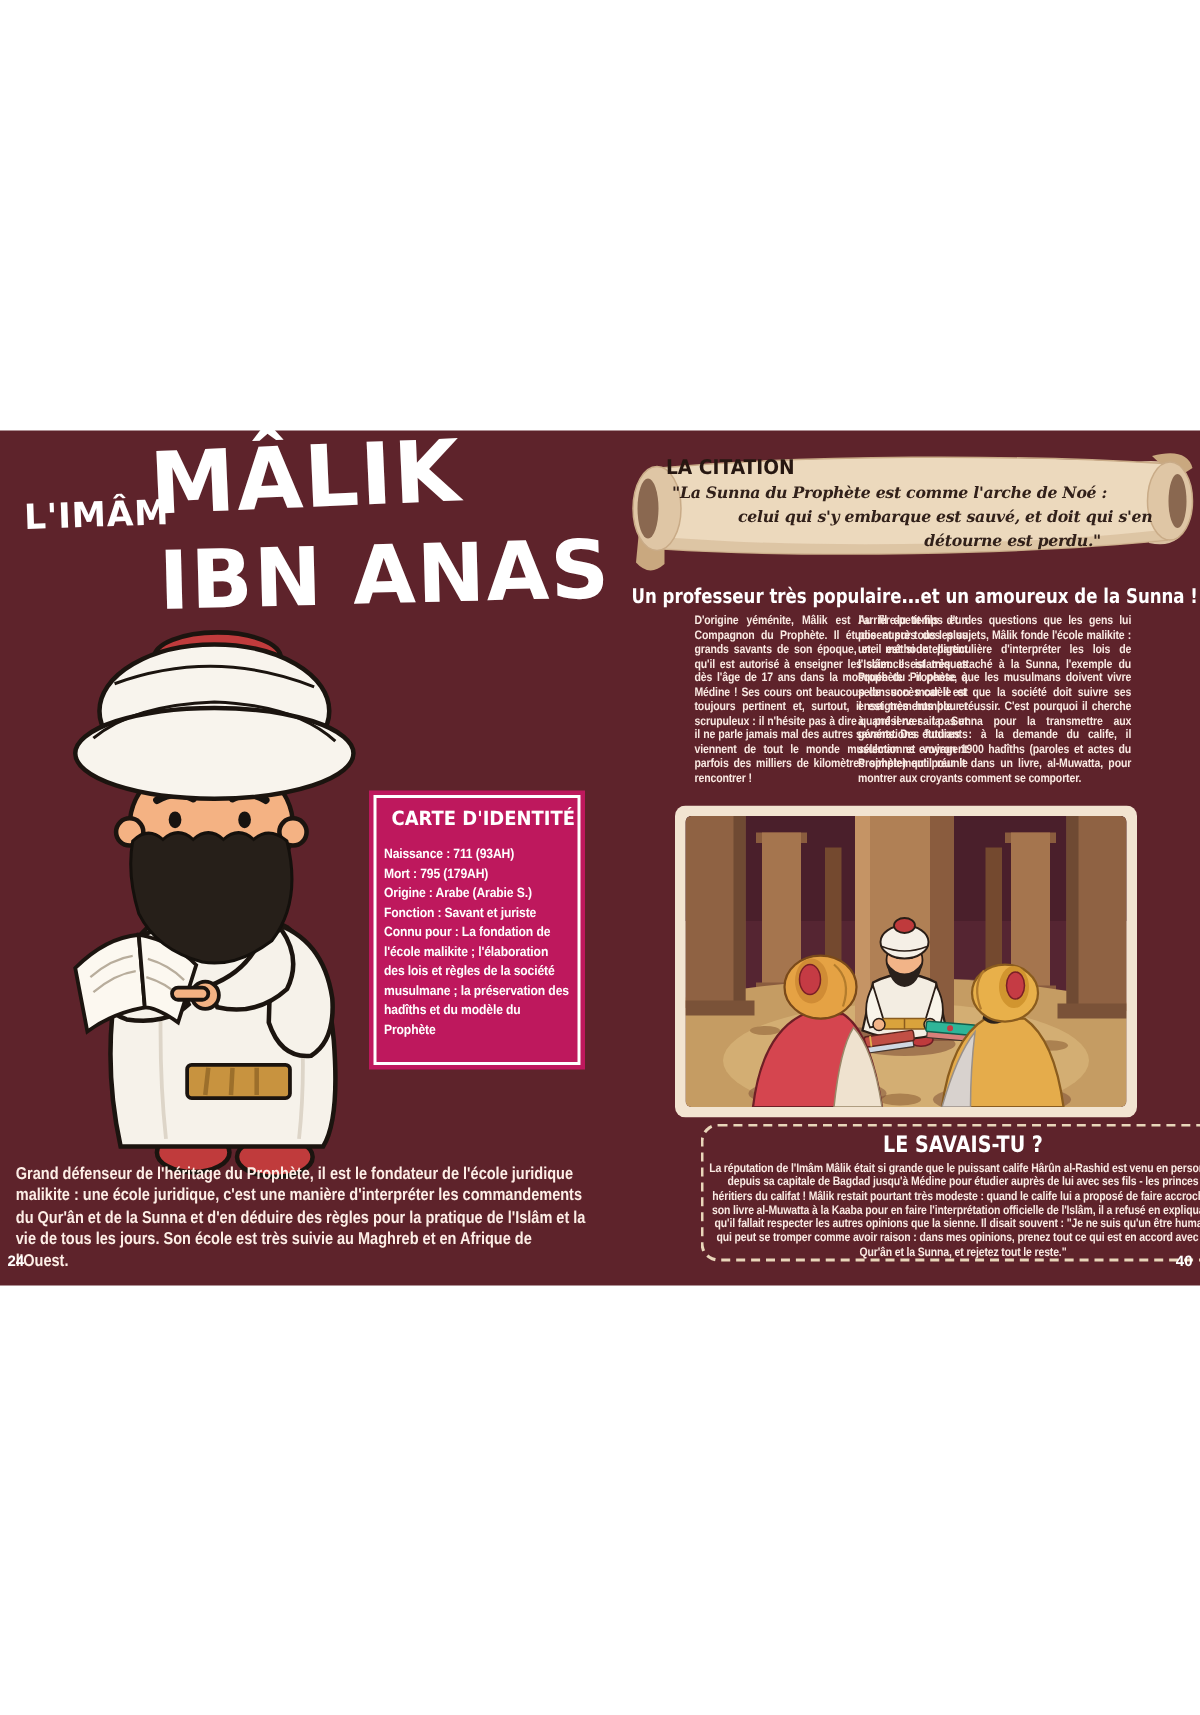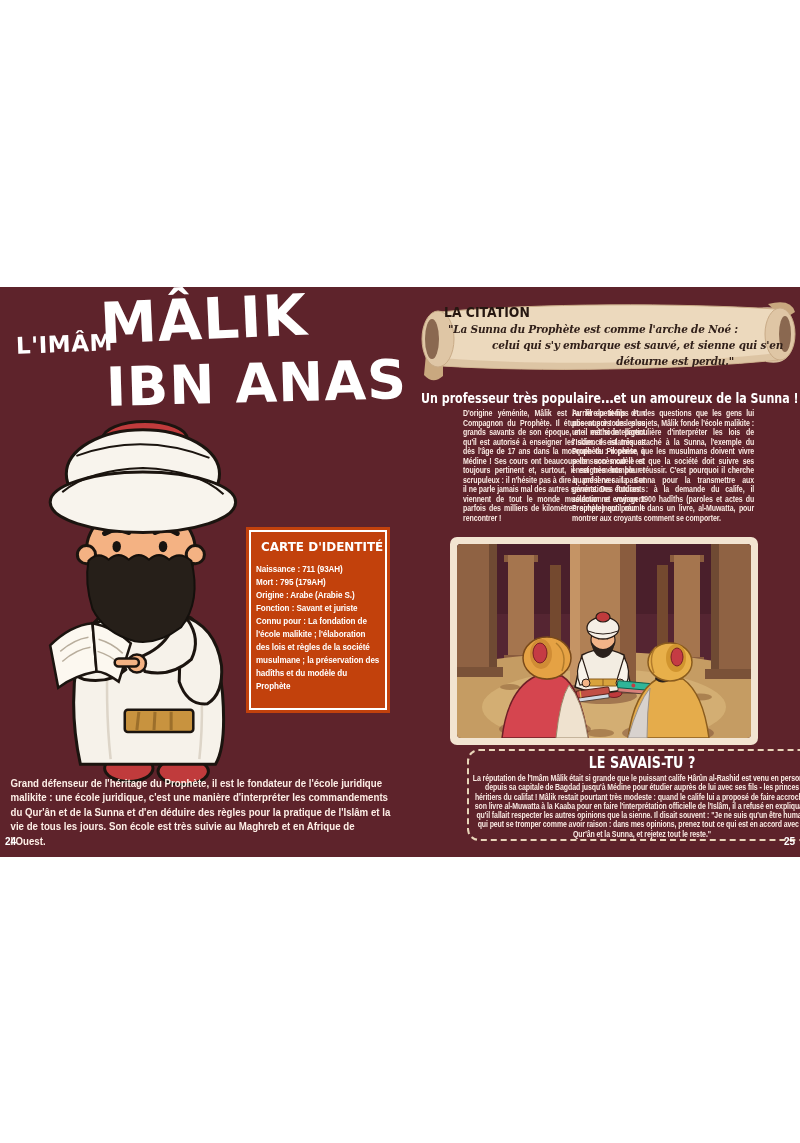--- a/index.html
+++ b/index.html
@@ -20,21 +20,21 @@
   .title-main1{
     left:100px;top:4px;font-size:57px;font-weight:bold;color:#fff;
     font-family:"DejaVu Sans",sans-serif;transform:rotate(-2.5deg);letter-spacing:1px;line-height:1;
   }
   .title-main2{
     left:106px;top:70px;font-size:54px;font-weight:bold;color:#fff;
     font-family:"DejaVu Sans",sans-serif;transform:rotate(-1.5deg);letter-spacing:1px;line-height:1;
   }
   .character{left:28px;top:124px;width:254px;height:382px;}
   .id-card{
-    left:246px;top:240px;width:144px;height:186px;background:#c2410c;
+    left:246px;top:240px;width:144px;height:186px;background:#be185d;
     padding:3px;box-sizing:border-box;z-index:5;
   }
   .id-card-inner{
     border:2px solid #ffffff;height:100%;box-sizing:border-box;padding:5px 4px 0 5px;
   }
   .id-card-title{
     text-align:center;color:#ffffff;font-weight:bold;font-size:13px;
     font-family:"DejaVu Sans",sans-serif;margin:2px 0 9px 0;letter-spacing:0;
     transform:scaleX(.92);transform-origin:center;white-space:nowrap;
   }
@@ -168,21 +168,21 @@
         <path d="M8,58 L6,79 Q15,89 25,80 L25,60 Z" fill="#c9a87f"></path>
         <path d="M22,16 C120,7 260,7 358,13 L360,64 C262,74 120,76 24,70 Z" fill="#ecd9bd" stroke="#c9ab87" stroke-width="1"></path>
         <path d="M24,62 C120,70 262,68 360,57 L360,64 C262,74 120,76 24,70 Z" fill="#d8bd9c" opacity="0.75"></path>
         <ellipse cx="20" cy="43" rx="16" ry="28" fill="#dfc6a5" stroke="#c9ab87" stroke-width="1"></ellipse>
         <ellipse cx="14" cy="43" rx="7" ry="20" fill="#8a6850"></ellipse>
         <ellipse cx="362" cy="38" rx="15" ry="26" fill="#dfc6a5" stroke="#c9ab87" stroke-width="1"></ellipse>
         <ellipse cx="367" cy="38" rx="6" ry="18" fill="#8a6850"></ellipse>
       </svg>
       <div class="abs citation-label">LA CITATION</div>
       <div class="abs quote q1">"La Sunna du Prophète est comme l'arche de Noé :</div>
-      <div class="abs quote q2">celui qui s'y embarque est sauvé, et sienne qui s'en</div>
+      <div class="abs quote q2">celui qui s'y embarque est sauvé, et doit qui s'en</div>
       <div class="abs quote q3">détourne est perdu."</div>
     </div>
 
     <div class="abs col-heading ch1">Un professeur très populaire...</div>
     <div class="abs col-heading ch2">...et un amoureux de la Sunna !</div>
     <div class="abs col-body cb1">
       <div class="cb-inner">D'origine yéménite, Mâlik est l'arrière-petit-fils d'un Compagnon du Prophète. Il étudie auprès des plus grands savants de son époque, et il est si intelligent qu'il est autorisé à enseigner les sciences islamiques dès l'âge de 17 ans dans la mosquée du Prophète, à Médine ! Ses cours ont beaucoup de succès car il est toujours pertinent et, surtout, il est très humble et scrupuleux : il n'hésite pas à dire quand il ne sait pas et il ne parle jamais mal des autres savants. Des étudiants viennent de tout le monde musulman et voyagent parfois des milliers de kilomètres simplement pour le rencontrer !</div>
     </div>
     <div class="abs col-body cb2">
       <div class="cb-inner">Au fil du temps et des questions que les gens lui posent sur tous les sujets, Mâlik fonde l'école malikite : une méthode particulière d'interpréter les lois de l'Islâm. Il est très attaché à la Sunna, l'exemple du Prophète : il pense que les musulmans doivent vivre selon son modèle et que la société doit suivre ses enseignements pour réussir. C'est pourquoi il cherche à préserver la Sunna pour la transmettre aux générations futures : à la demande du calife, il sélectionne environ 1900 hadîths (paroles et actes du Prophète) qu'il réunit dans un livre, al-Muwatta, pour montrer aux croyants comment se comporter.</div>
@@ -275,15 +275,15 @@
         <ellipse cx="227" cy="120" rx="6" ry="9" fill="#c53b44" stroke="#7a1f26" stroke-width="1"></ellipse>
         <path d="M206,110 Q198,120 204,136" fill="none" stroke="#b37c2c" stroke-width="1.5"></path>
       </g>
     </svg>
 
     <div class="abs dyk-box">
       <div class="dyk-title">LE SAVAIS-TU ?</div>
       <div class="dyk-body">La réputation de l'Imâm Mâlik était si grande que le puissant calife Hârûn al-Rashid est venu en personne depuis sa capitale de Bagdad jusqu'à Médine pour étudier auprès de lui avec ses fils - les princes héritiers du califat ! Mâlik restait pourtant très modeste : quand le calife lui a proposé de faire accrocher son livre al-Muwatta à la Kaaba pour en faire l'interprétation officielle de l'Islâm, il a refusé en expliquant qu'il fallait respecter les autres opinions que la sienne. Il disait souvent : "Je ne suis qu'un être humain qui peut se tromper comme avoir raison : dans mes opinions, prenez tout ce qui est en accord avec le Qur'ân et la Sunna, et rejetez tout le reste."</div>
     </div>
 
-    <div class="abs pagenum pn-right">25</div>
+    <div class="abs pagenum pn-right">40</div>
   </div>
 </div>
 
 </body></html>

